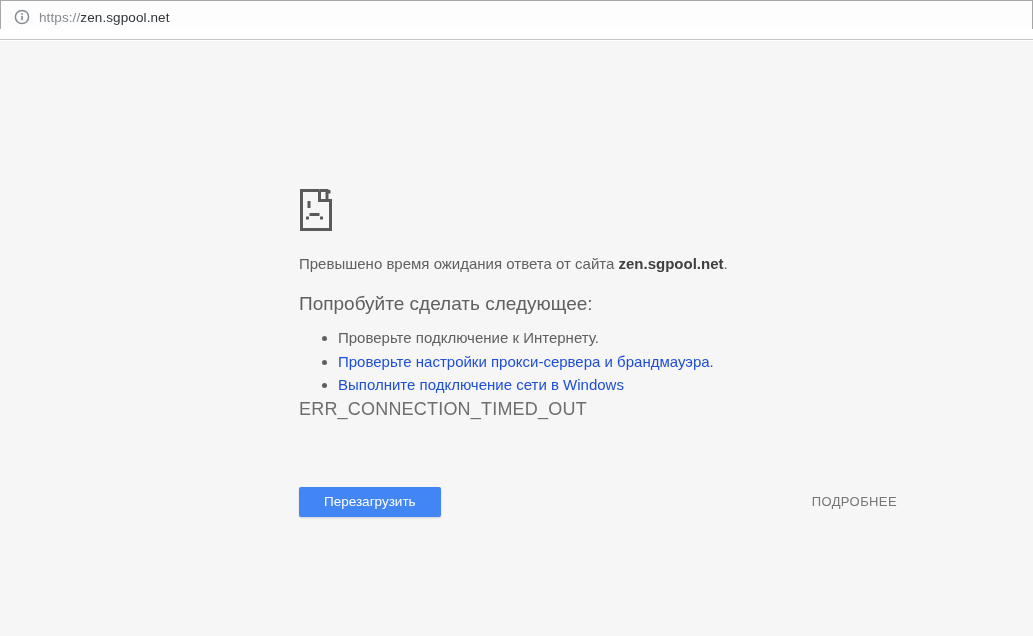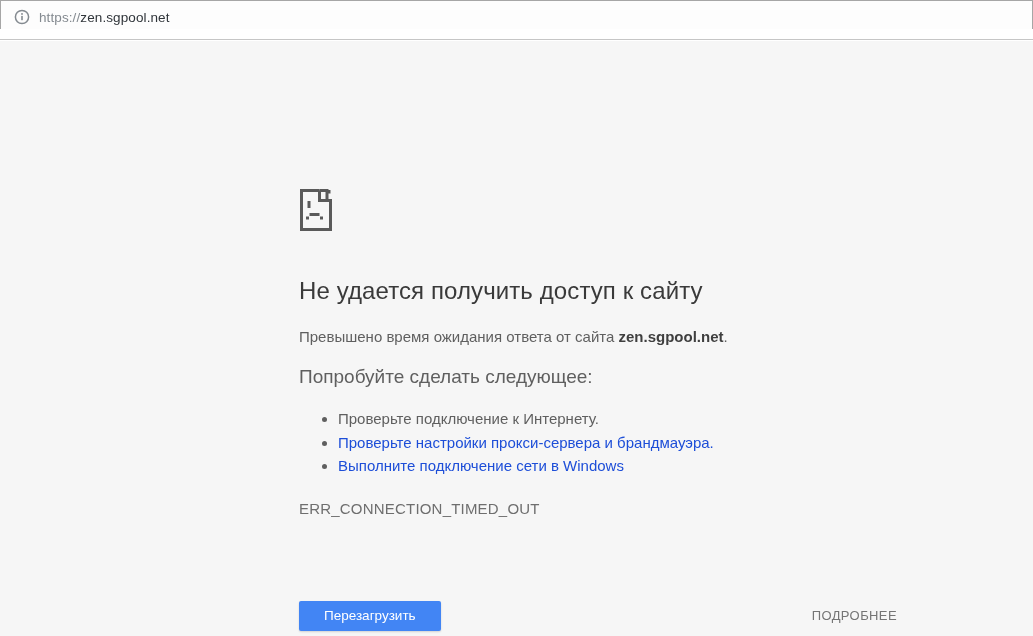--- a/index.html
+++ b/index.html
@@ -74,44 +74,44 @@
   .error-message b { color: #3f3f3f; }
 
   .suggestions-heading {
     margin-top: 20px;
     font-size: 19px;
     color: #5f5f5f;
     line-height: 20px;
   }
 
   .suggestions-list {
-    margin-top: 20px;
+    margin-top: 12px;
     padding-left: 39px;
     list-style: disc;
   }
   .suggestions-list li {
     font-size: 15px;
     color: #5f5f5f;
     line-height: 23.5px;
   }
   .suggestion-link {
     color: #1d4ed8;
     text-decoration: none;
     cursor: pointer;
   }
 
   .error-code {
-    margin-top: 22px;
-    font-size: 15px;
+    margin-top: 2px;
+    font-size: 18px;
     color: #6e6e6e;
     letter-spacing: .2px;
   }
 
   .button-row {
-    margin-top: 84px;
+    margin-top: 67px;
     display: flex;
     justify-content: space-between;
     align-items: center;
   }
   .reload-button {
     background: #4285f4;
     border: none;
     border-radius: 2px;
     color: #ffffff;
     font-family: "Liberation Sans", sans-serif;
@@ -157,21 +157,20 @@
     <svg class="sad-file" width="34" height="44" viewBox="0 0 34 44">
       <path d="M20.5 2.5 H2.5 V41.5 H31.5 V12.5 H20.5 V2.5" fill="none" stroke="#5a5a5a" stroke-width="3"></path>
       <path d="M20.5 2.5 H28 V11" fill="none" stroke="#5a5a5a" stroke-width="3"></path>
       <rect x="28" y="2" width="3.5" height="3.5" fill="#5a5a5a"></rect>
       <path d="M10 13 V20" fill="none" stroke="#5a5a5a" stroke-width="3"></path>
       <path d="M7 30 H10" fill="none" stroke="#5a5a5a" stroke-width="3"></path>
       <path d="M10.5 26.5 H20.5" fill="none" stroke="#5a5a5a" stroke-width="3"></path>
       <path d="M21 30 H24" fill="none" stroke="#5a5a5a" stroke-width="3"></path>
     </svg>
 
-    <h1 class="error-title">Не удается получить доступ к сайту</h1>
 
     <p class="error-message"><span>Превышено время ожидания ответа от сайта </span><b>zen.sgpool.net</b><span>.</span></p>
 
     <p class="suggestions-heading">Попробуйте сделать следующее:</p>
 
     <ul class="suggestions-list">
       <li>
         <span>Проверьте подключение к Интернету.</span>
       </li>
       <li>

